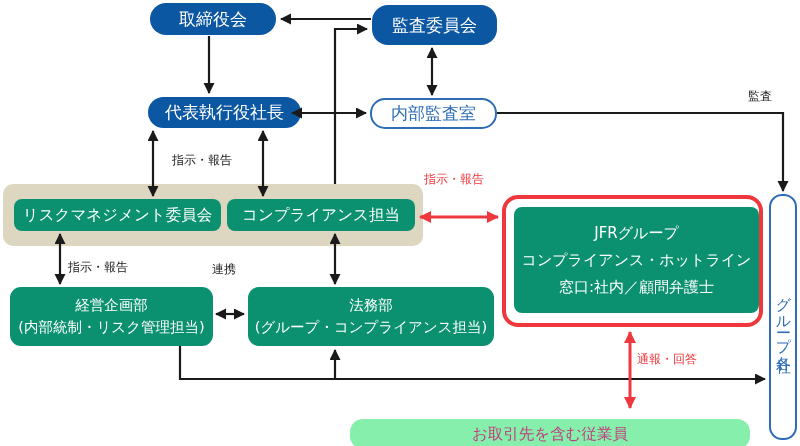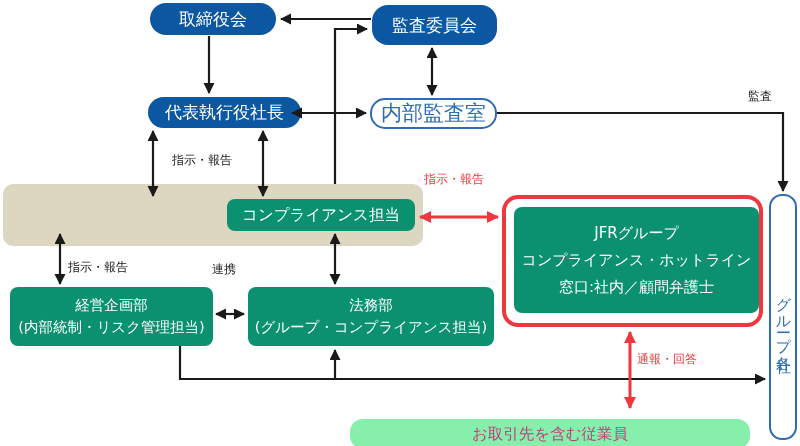--- a/index.html
+++ b/index.html
@@ -7,25 +7,25 @@
     position:relative;width:800px;height:446px;background:#ffffff;
     font-family:"DejaVu Sans","Liberation Sans",sans-serif;
     color:#1a1a1a;overflow:hidden;
   }
   .box{
     position:absolute;display:flex;align-items:center;justify-content:center;
     text-align:center;box-sizing:border-box;line-height:1.3;
   }
   .navy{background:#0c57a2;color:#ffffff;border-radius:16px;font-size:17px;}
   .green{background:#0b9170;color:#ffffff;border-radius:8px;font-size:15.5px;}
-  .green.two-line{font-size:14.5px;line-height:1.45;white-space:pre-line;}
+  .green.two-line{font-size:14.5px;line-height:1.45;white-space:pre-line;border-radius:11px;}
   .beige{background:#ddd7c2;border-radius:10px;}
   .outline-blue{
     background:#ffffff;border:2.5px solid #2e6db6;color:#2e6db6;
-    border-radius:15px;font-size:21px;
+    border-radius:15px;font-size:17px;
   }
   .hotline-frame{
     position:absolute;box-sizing:border-box;background:#ffffff;
     border:4px solid #ee383d;border-radius:16px;
   }
   .hotline-inner{font-size:15px;line-height:1.8;white-space:pre-line;}
   .group-box{
     position:absolute;box-sizing:border-box;background:#ffffff;
     border:2.5px solid #2e6db6;border-radius:13px;color:#2e6db6;
     display:flex;align-items:center;justify-content:center;
@@ -44,20 +44,21 @@
   <div class="box beige" style="left:3px;top:184px;width:420px;height:62px;"></div>
 
   <div class="box navy" style="left:150px;top:3px;width:126px;height:32px;">取締役会</div>
 
   <div class="box navy" style="left:372px;top:5px;width:125px;height:40px;">監査委員会</div>
 
   <div class="box navy" style="left:148px;top:97px;width:153px;height:31px;">代表執行役社長</div>
 
   <div class="box outline-blue" style="left:370px;top:98px;width:127px;height:31px;">内部監査室</div>
 
+  <div class="box green" style="left:14px;top:199px;width:207px;height:32px;">リスクマネジメント委員会</div>
 
   <div class="box green" style="left:227px;top:199px;width:188px;height:32px;">コンプライアンス担当</div>
 
   <div class="box green two-line" style="left:10px;top:287px;width:203px;height:59px;">経営企画部
 (内部統制・リスク管理担当)</div>
 
   <div class="box green two-line" style="left:248px;top:287px;width:246px;height:59px;">法務部
 (グループ・コンプライアンス担当)</div>
 
   <div class="hotline-frame" style="left:502px;top:195px;width:261px;height:132px;"></div>

